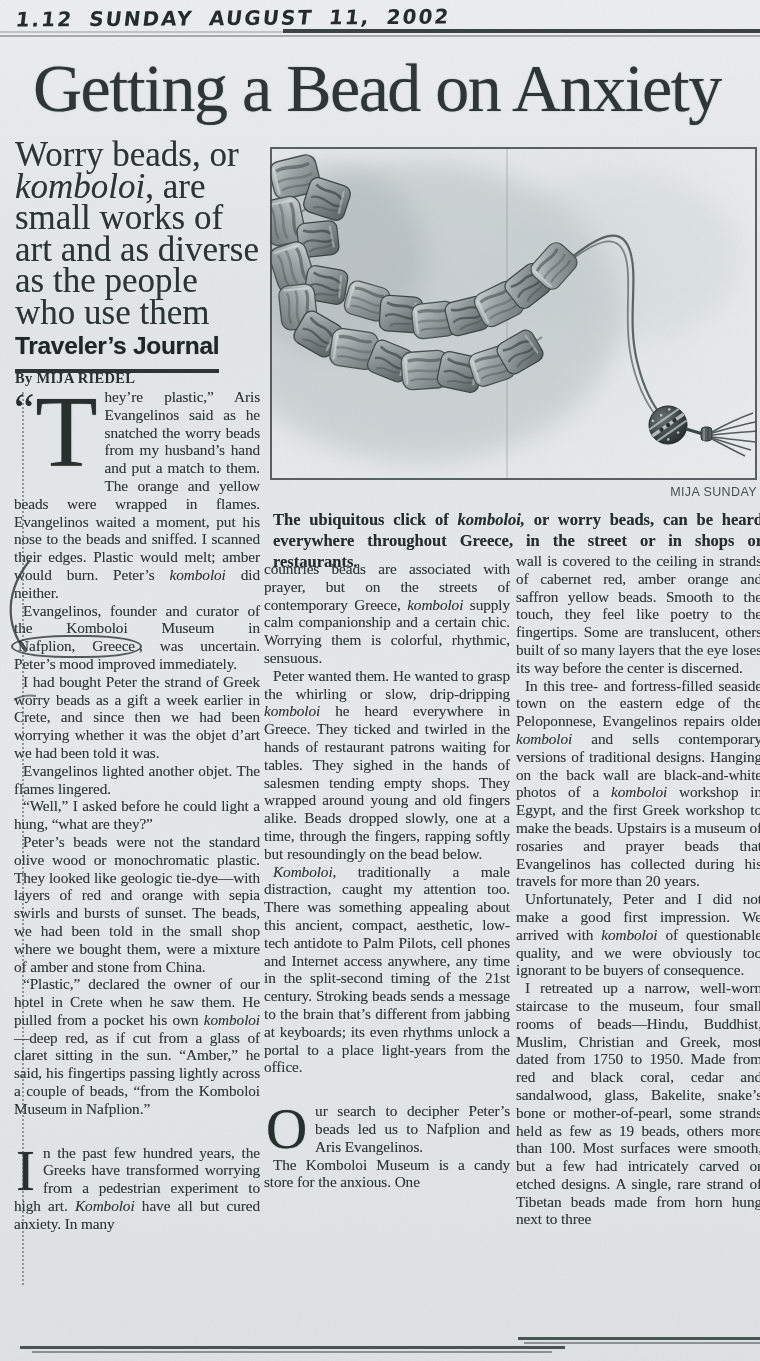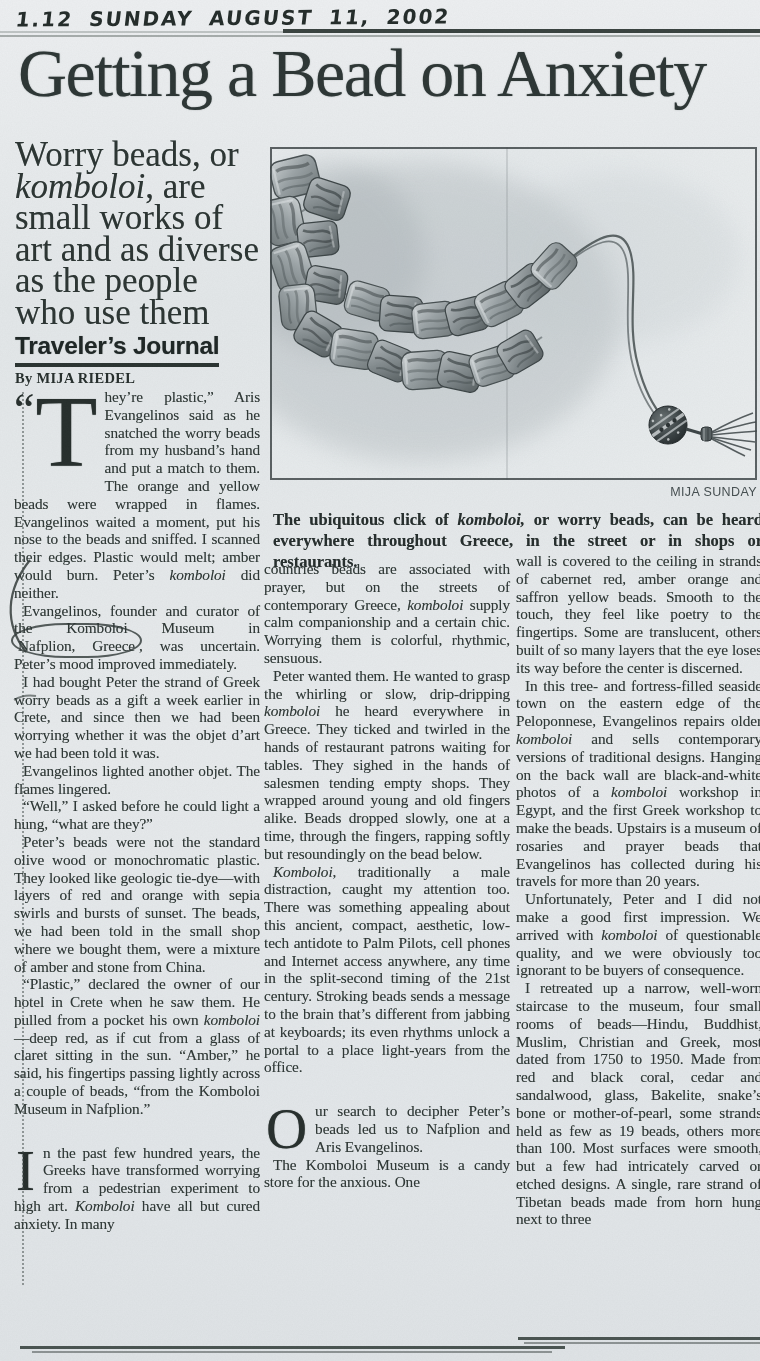--- a/index.html
+++ b/index.html
@@ -12,34 +12,34 @@
   .handwritten{
     position:absolute;left:16px;top:6px;
     font-family:"DejaVu Sans",sans-serif;font-weight:700;font-size:20px;
     letter-spacing:2px;word-spacing:7px;color:#232b29;
     transform:skewX(-7deg) rotate(-.4deg);white-space:nowrap;
   }
   .rule-top-heavy{position:absolute;left:283px;top:29px;width:477px;height:3.5px;background:#39423f;}
   .rule-top-thin{position:absolute;left:0;top:35px;width:760px;height:2px;background:#6d7673;opacity:.55;}
   .rule-top-left{position:absolute;left:0;top:31px;width:283px;height:1.5px;background:#7c8582;opacity:.4;}
   .headline{
-    position:absolute;left:18px;top:38px;margin:0;
+    position:absolute;left:18px;top:38px;margin:15px;
     font-size:68px;line-height:1.05;font-weight:500;letter-spacing:-1.5px;
     color:#2c3534;text-shadow:0 0 1.2px rgba(44,53,52,.55);white-space:nowrap;
   }
   
   .standfirst{
     position:absolute;left:15px;top:139px;width:250px;margin:0;
     font-size:35px;line-height:31.5px;color:#2b3432;text-shadow:0 0 .5px rgba(43,52,50,.4);
   }
   .kicker{
     position:absolute;left:15px;top:332px;
     font-family:"Liberation Sans","DejaVu Sans",sans-serif;font-weight:700;
     font-size:24.5px;letter-spacing:-.3px;color:#1d2524;
-    border-bottom:4px solid #2a3331;padding-bottom:3px;display:inline-block;
+    border-bottom:4px solid #2a3331;padding-bottom:9px;display:inline-block;
     text-shadow:0 0 .8px rgba(29,37,36,.5);
   }
   .byline{
     position:absolute;left:15px;top:370px;
     font-weight:700;font-size:14.5px;letter-spacing:.3px;color:#262e2c;
   }
   
   .photo{position:absolute;left:270px;top:147px;width:487px;height:333px;margin:0;}
   .photo svg{display:block;width:100%;height:100%;}
   .credit{
@@ -65,21 +65,21 @@
   .col1{left:14px;top:388px;height:960px;}
   .col2{left:264px;top:560px;height:800px;}
   .col3{left:516px;top:552px;height:808px;}
   .dc-box{float:left;height:96px;margin:3px 7px 0 0;display:flex;align-items:flex-start;}
   .openq{font-size:46px;line-height:38px;color:#262e2c;margin-right:1px;}
   .dc{font-size:102px;line-height:82px;color:#262e2c;text-shadow:0 0 1px rgba(38,46,44,.6);}
   .dc2{float:left;font-size:57px;line-height:47px;padding:3px 8px 0 2px;color:#262e2c;text-shadow:0 0 1px rgba(38,46,44,.6);}
   .it{font-style:italic;}
   .circled{
     white-space:nowrap;border:2.3px solid rgba(45,54,52,.8);
-    border-radius:46%/55%;padding:12px 5px 2px;margin:0 -3px;
+    border-radius:46%/55%;padding:0 5px 2px;margin:0 -3px;
   }
   
   .dotted-line{position:absolute;left:22px;top:392px;height:893px;width:0;border-left:2px dotted rgba(60,70,68,.5);}
   .pen-overlay,.noise{position:absolute;left:0;top:0;pointer-events:none;}
   .pen-overlay{z-index:40;}
   .noise{z-index:50;}
   .brule{position:absolute;background:#39423f;}
   .brule.b1a{left:20px;top:1346px;width:545px;height:2.5px;opacity:.9;}
   .brule.b1b{left:32px;top:1351px;width:520px;height:1.5px;opacity:.5;}
   .brule.b2a{left:518px;top:1337px;width:242px;height:2.5px;opacity:.9;}

